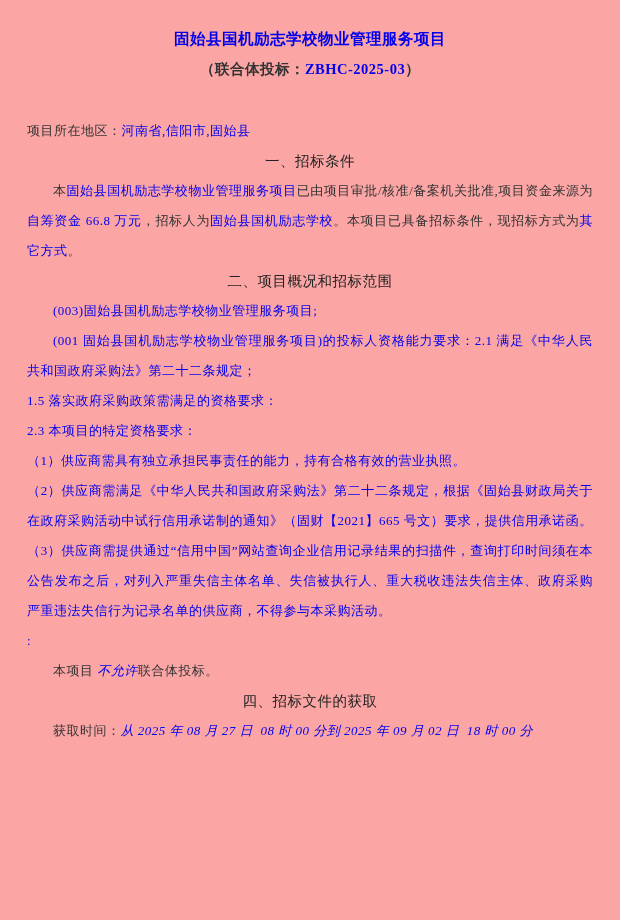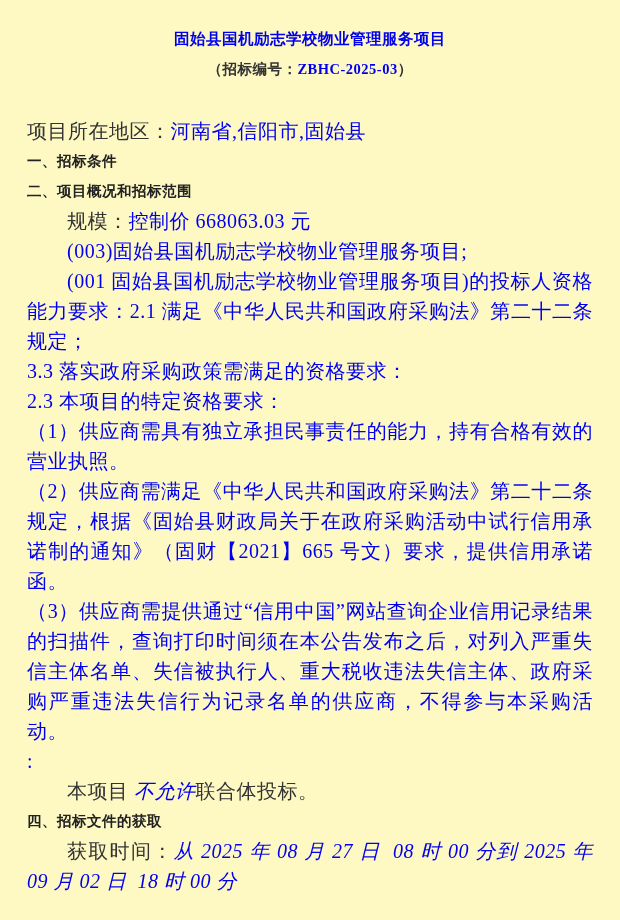--- a/index.html
+++ b/index.html
@@ -8,76 +8,77 @@
     width: 620px;
     height: 920px;
     font-family: "Liberation Serif", "DejaVu Serif", serif;
     color: #333333;
     overflow: hidden;
   }
   .page {
     width: 620px;
     height: 920px;
     padding: 24px 27px 12px 27px;
-    background: #fef9c3;
+    background: #fca5a5;
   }
   .line, .para, h2, .title, .subtitle {
     margin: 0;
-    font-size: 20px;
+    font-size: 13px;
     line-height: 30px;
     letter-spacing: 0.5px;
   }
   .para { text-align: justify; }
   .title {
     text-align: center;
     font-size: 15.5px;
     font-weight: bold;
     color: #0000EE;
   }
   .subtitle {
     text-align: center;
     font-size: 14.5px;
     font-weight: bold;
     color: #333333;
     margin-bottom: 32px;
   }
   h2 {
     font-size: 14.5px;
-    font-weight: bold;
+    font-weight: normal;
     color: #222222;
+    text-align: center;
   }
   .blue { color: #0000EE; }
   .italic { font-style: italic; }
   .indent { text-indent: 2em; }
   .prewrap { white-space: pre-wrap; font-style: italic; }
 </style>
 </head>
 <body>
 
 <div class="page">
 
   <div class="title">固始县国机励志学校物业管理服务项目</div>
 
-  <div class="subtitle"><span>（招标编号：</span><span class="blue">ZBHC-2025-03</span><span>）</span></div>
+  <div class="subtitle"><span>（联合体投标：</span><span class="blue">ZBHC-2025-03</span><span>）</span></div>
 
   <p class="line"><span>项目所在地区：</span><span class="blue">河南省,信阳市,固始县</span></p>
 
   <h2>一、招标条件</h2>
 
+  <p class="para indent"><span>本</span><span class="blue">固始县国机励志学校物业管理服务项目</span><span>已由项目审批/核准/备案机关批准,项目资金来源为</span><span class="blue">自筹资金 66.8 万元</span><span>，招标人为</span><span class="blue">固始县国机励志学校</span><span>。本项目已具备招标条件，现招标方式为</span><span class="blue">其它方式</span><span>。</span></p>
 
   <h2>二、项目概况和招标范围</h2>
 
-  <p class="para indent"><span>规模：</span><span class="blue">控制价 668063.03 元</span></p>
 
 
   <p class="para indent blue">(003)固始县国机励志学校物业管理服务项目;</p>
 
 
   <p class="para indent blue">(001 固始县国机励志学校物业管理服务项目)的投标人资格能力要求：2.1 满足《中华人民共和国政府采购法》第二十二条规定；</p>
-  <p class="para blue">3.3 落实政府采购政策需满足的资格要求：</p>
+  <p class="para blue">1.5 落实政府采购政策需满足的资格要求：</p>
   <p class="para blue">2.3 本项目的特定资格要求：</p>
   <p class="para blue">（1）供应商需具有独立承担民事责任的能力，持有合格有效的营业执照。</p>
   <p class="para blue">（2）供应商需满足《中华人民共和国政府采购法》第二十二条规定，根据《固始县财政局关于在政府采购活动中试行信用承诺制的通知》（固财【2021】665 号文）要求，提供信用承诺函。</p>
   <p class="para blue">（3）供应商需提供通过“信用中国”网站查询企业信用记录结果的扫描件，查询打印时间须在本公告发布之后，对列入严重失信主体名单、失信被执行人、重大税收违法失信主体、政府采购严重违法失信行为记录名单的供应商，不得参与本采购活动。</p>
   <p class="para blue">:</p>
 
   <p class="para indent"><span>本项目 </span><span class="blue italic">不允许</span><span>联合体投标。</span></p>
 
   <h2>四、招标文件的获取</h2>
 

